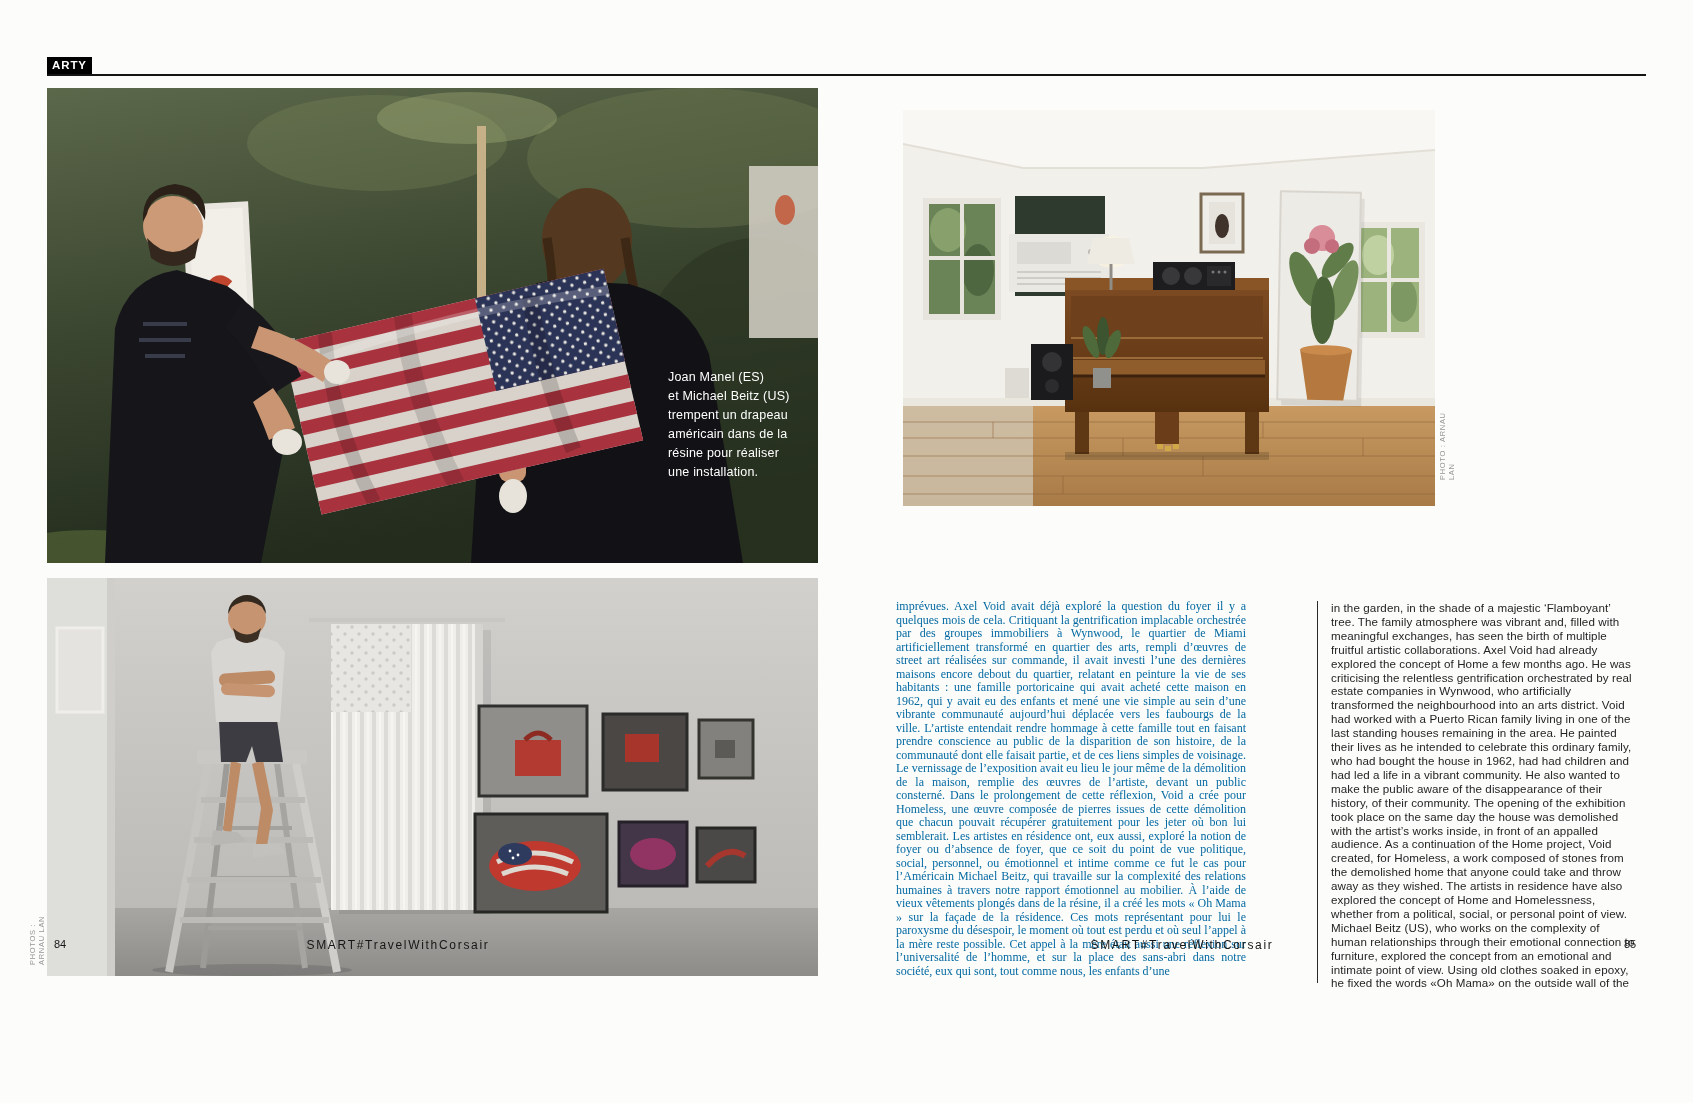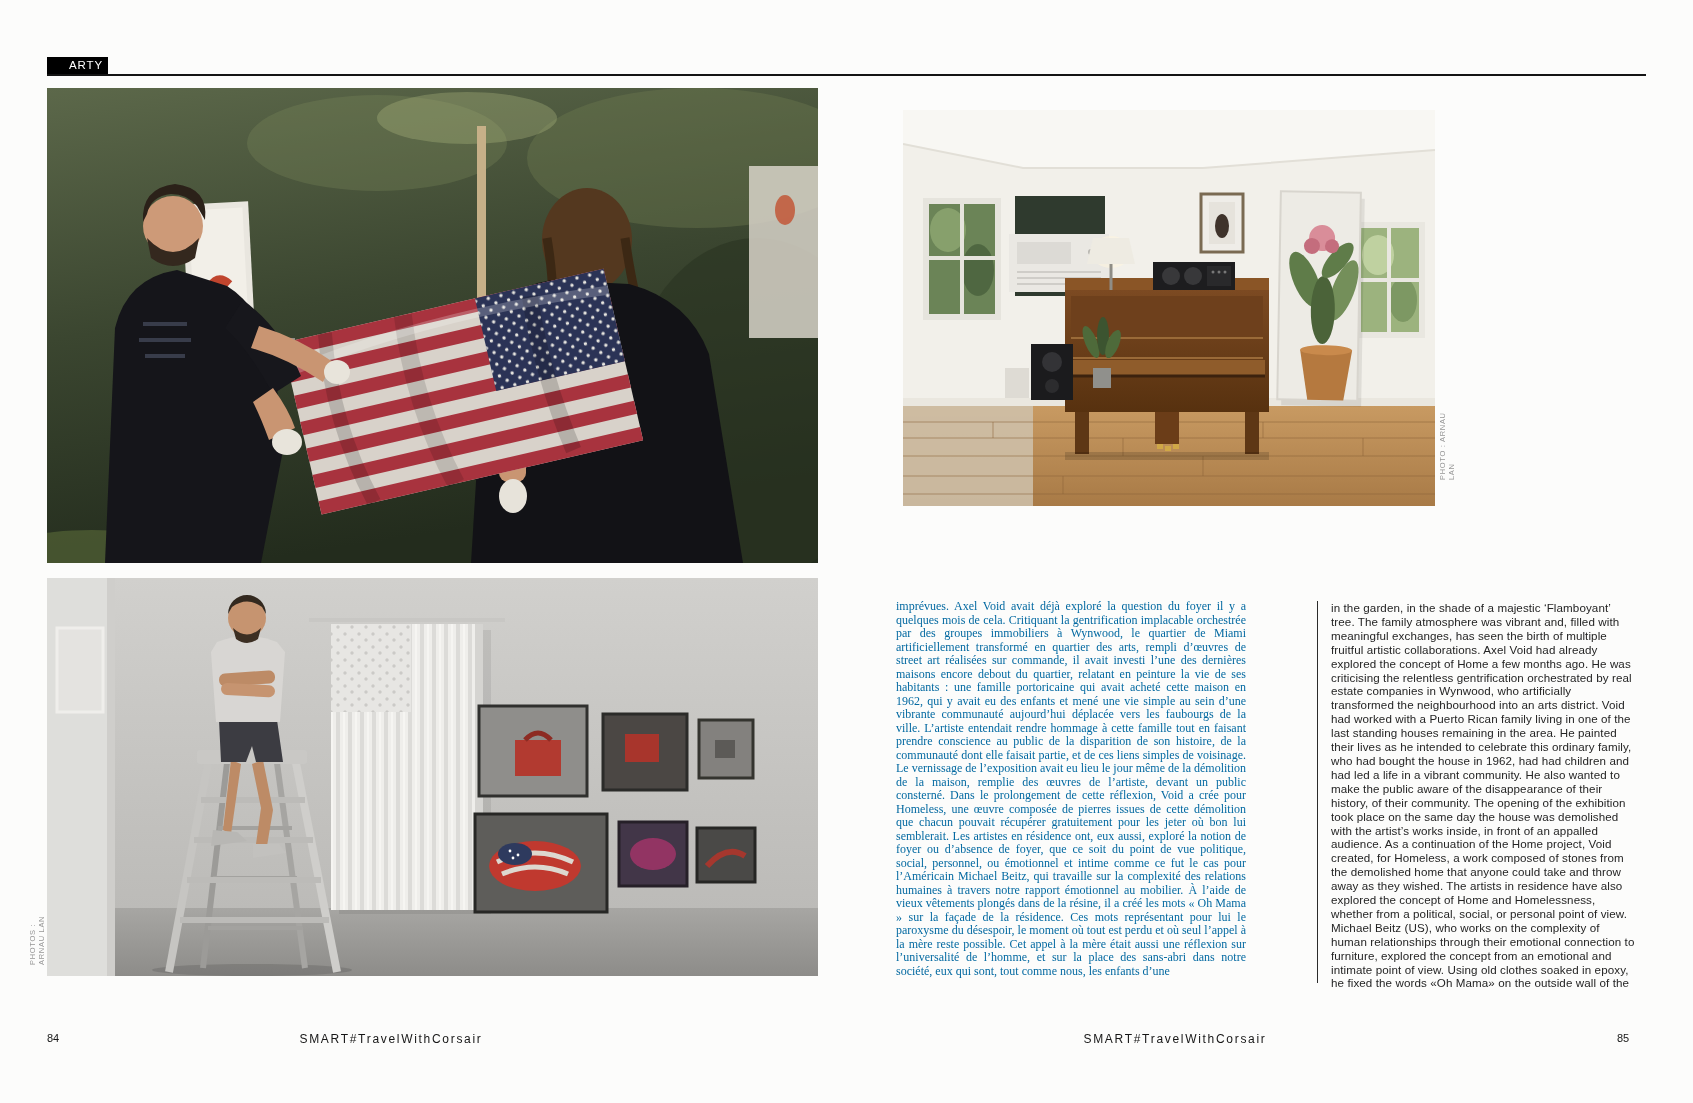--- a/index.html
+++ b/index.html
@@ -1,20 +1,20 @@
 <!DOCTYPE html>
 <html lang="fr"><head>
 <meta charset="utf-8">
 <style>
   html,body{margin:0;padding:0;background:#888;}
   .spread{position:relative;width:1693px;height:1103px;background:#fcfcfb;overflow:hidden;
           font-family:"Liberation Sans",sans-serif;}
   .abs{position:absolute;}
-  .tag{left:47px;top:57px;background:#000;color:#fff;font-weight:normal;font-size:11.5px;
-       letter-spacing:.9px;padding:2px 5px 3px 22px;}
+  .tag{left:47px;top:57px;background:#000;color:#fff;font-weight:bold;font-size:11.5px;
+       letter-spacing:.9px;padding:2px 5px 3px 5px;}
   .top-rule{left:47px;top:74px;width:1599px;height:2px;background:#141414;}
   .photo{overflow:hidden;background:#ddd;}
   .photo svg{display:block;width:100%;height:100%;}
   .photo1{left:47px;top:88px;width:771px;height:475px;}
   .photo2{left:47px;top:578px;width:771px;height:398px;}
   .photo3{left:903px;top:110px;width:532px;height:396px;}
   .overlay-cap{color:#fff;font-size:12.5px;line-height:19px;white-space:pre-line;
                letter-spacing:.2px;}
   .cap1{left:668px;top:368px;width:152px;}
   .cap2{left:668px;top:596px;width:156px;}
@@ -25,21 +25,21 @@
          letter-spacing:.7px;}
   .vcred-left{left:28px;top:893px;height:72px;}
   .vcred-right{left:1438px;top:404px;height:76px;}
   .col{overflow:hidden;color:#0369a1;}
   .col-fr{left:896px;top:600px;width:350px;height:380px;
           font-family:"Liberation Serif","DejaVu Serif",serif;
           font-size:12px;line-height:13.5px;text-align:justify;}
   .col-divider{left:1317px;top:601px;width:1px;height:382px;background:#2b2b2b;}
   .col-en{left:1331px;top:601px;width:306px;height:392px;
           font-size:11.6px;line-height:13.9px;color:#242424;letter-spacing:.1px;}
-  .footer{top:1032px;font-size:11px;color:#161616;}
+  .footer{top:938px;font-size:11px;color:#161616;padding-left:7px;}
   .pagenum-left{left:47px;}
   .pagenum-right{left:1600px;width:46px;text-align:center;}
   .brand{font-size:12px;letter-spacing:1.7px;}
   .brand-left{left:268px;width:246px;text-align:center;}
   .brand-right{left:1052px;width:246px;text-align:center;}
 </style>
 </head>
 <body>
 
 <div class="spread">
@@ -121,20 +121,26 @@
         <path d="M226 300 Q242 322 248 340 L222 352 Q214 330 206 314 Z" fill="#c99572"></path>
         <ellipse cx="240" cy="354" rx="15" ry="13" fill="#e8e4db"></ellipse>
         <path d="M212 238 Q252 250 286 274 L276 294 Q240 270 204 260 Z" fill="#c99572"></path>
         <ellipse cx="290" cy="284" rx="13" ry="12" fill="#e8e4db"></ellipse>
         <circle cx="126" cy="138" r="30" fill="#cd9a78"></circle>
         <path d="M96 134 Q94 100 128 96 Q162 100 158 132 L150 118 Q140 106 124 106 Q104 108 100 126 Z" fill="#2b2119"></path>
         <path d="M100 150 q26 28 52 0 l-4 20 q-22 16 -44 0 z" fill="#34281e"></path>
       </g>
     </svg>
   </figure>
+  <div class="abs overlay-cap cap1">Joan Manel (ES)
+et Michael Beitz (US)
+trempent un drapeau
+américain dans de la
+résine pour réaliser
+une installation.</div>
 
   <figure class="abs photo photo2" style="margin:0">
     <svg viewBox="0 0 771 398" preserveAspectRatio="none">
       <defs>
         <linearGradient id="g2" x1="0" y1="0" x2="0" y2="1">
           <stop offset="0" stop-color="#d1d0cd"></stop>
             <stop offset="1" stop-color="#bcbbb8"></stop>
         </linearGradient>
         <linearGradient id="g2f" x1="0" y1="0" x2="0" y2="1">
           <stop offset="0" stop-color="#a7a6a3"></stop>

